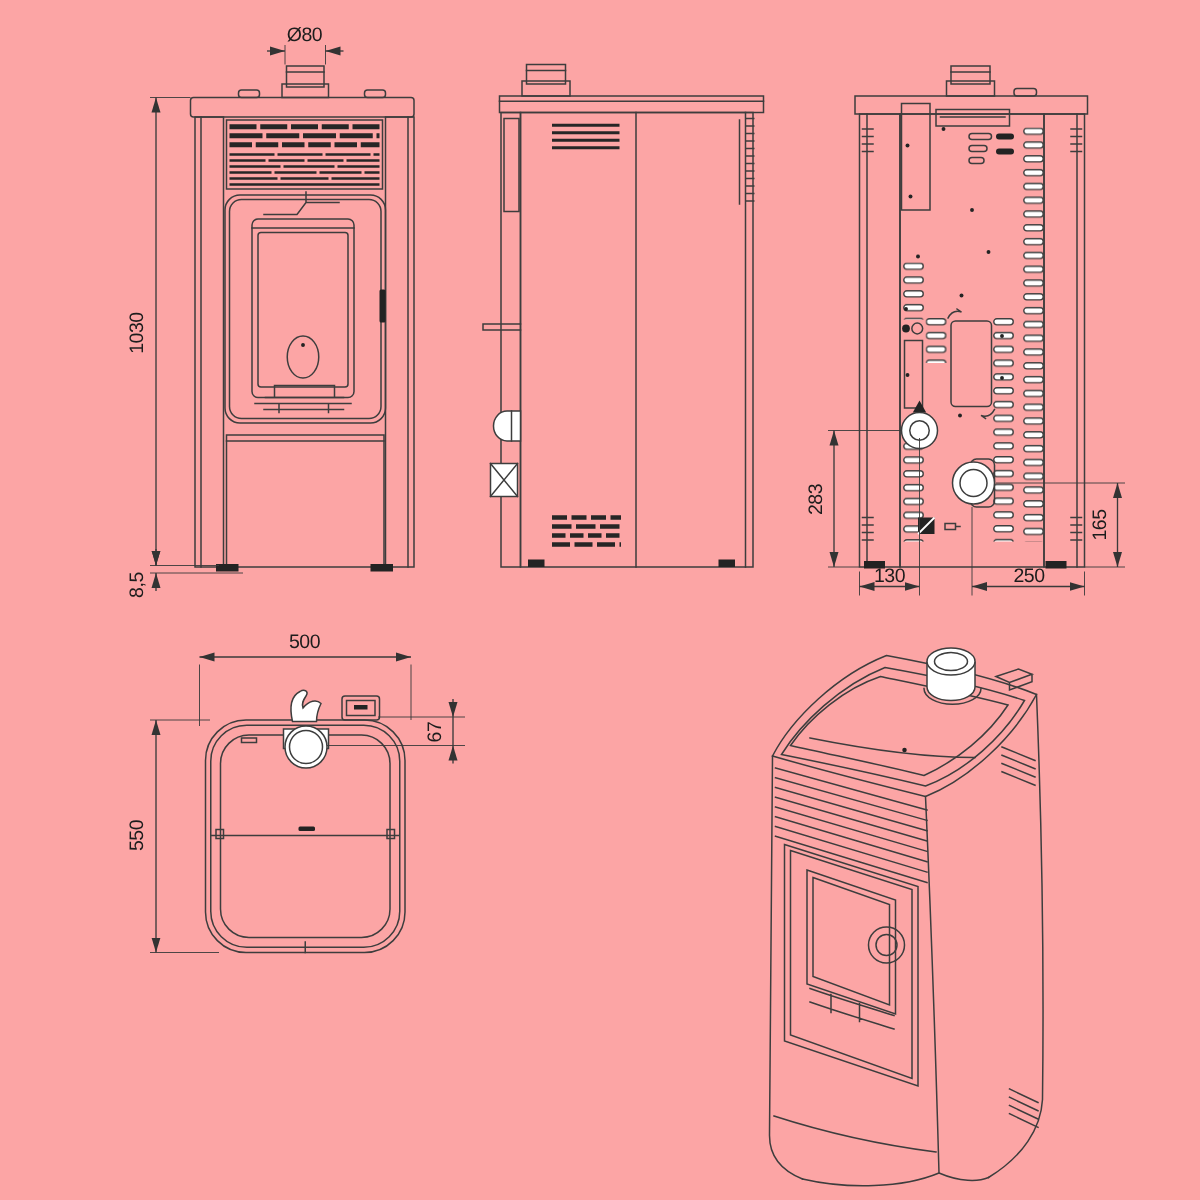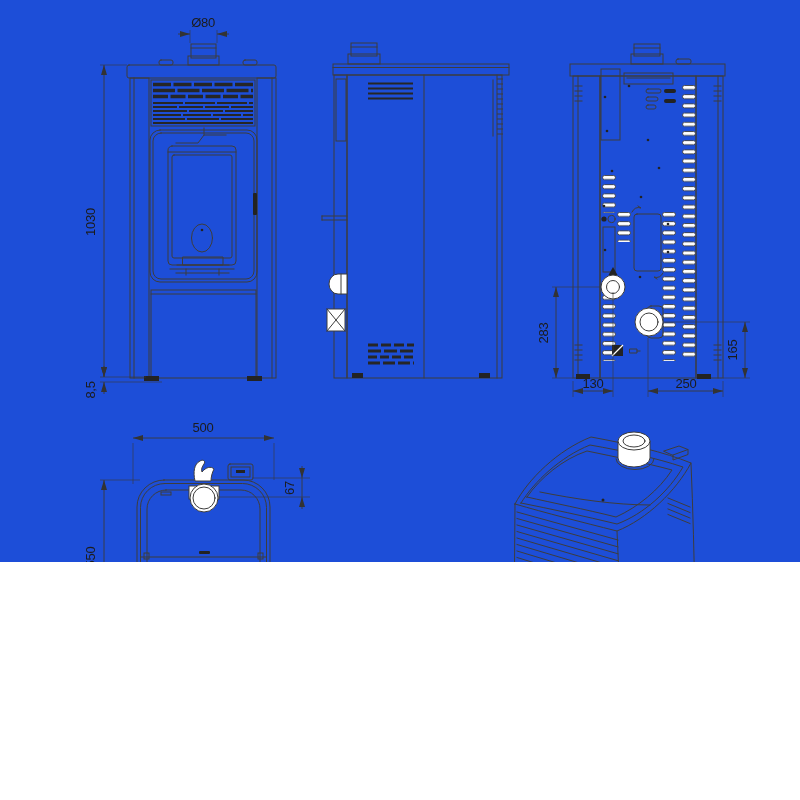--- a/index.html
+++ b/index.html
@@ -1,16 +1,16 @@
 <!DOCTYPE html>
 <html><head>
 <meta charset="utf-8">
 <style>
   html,body{margin:0;padding:0;background:#ffffff;}
-  .page{position:relative;width:800px;height:562px;background:#1d4ed8;overflow:hidden;
+  .page{position:relative;width:800px;height:800px;background:#fca5a5;overflow:hidden;
         font-family:"Liberation Sans", sans-serif;}
   svg{display:block;}
   .s  {fill:none;stroke:#3d3d3d;stroke-width:1;stroke-linecap:square;}
   .sw {fill:#ffffff;stroke:#3d3d3d;stroke-width:1;}
   .f  {fill:#232323;stroke:none;}
   .lv {stroke:#262626;fill:none;}
   .dim{fill:none;stroke:#3a3a3a;stroke-width:0.9;}
   .ext{fill:none;stroke:#3a3a3a;stroke-width:0.6;}
   text.lbl{font-family:"Liberation Sans", sans-serif;font-size:13px;fill:#1c1c1c;
            text-anchor:middle;letter-spacing:-0.3px;}

